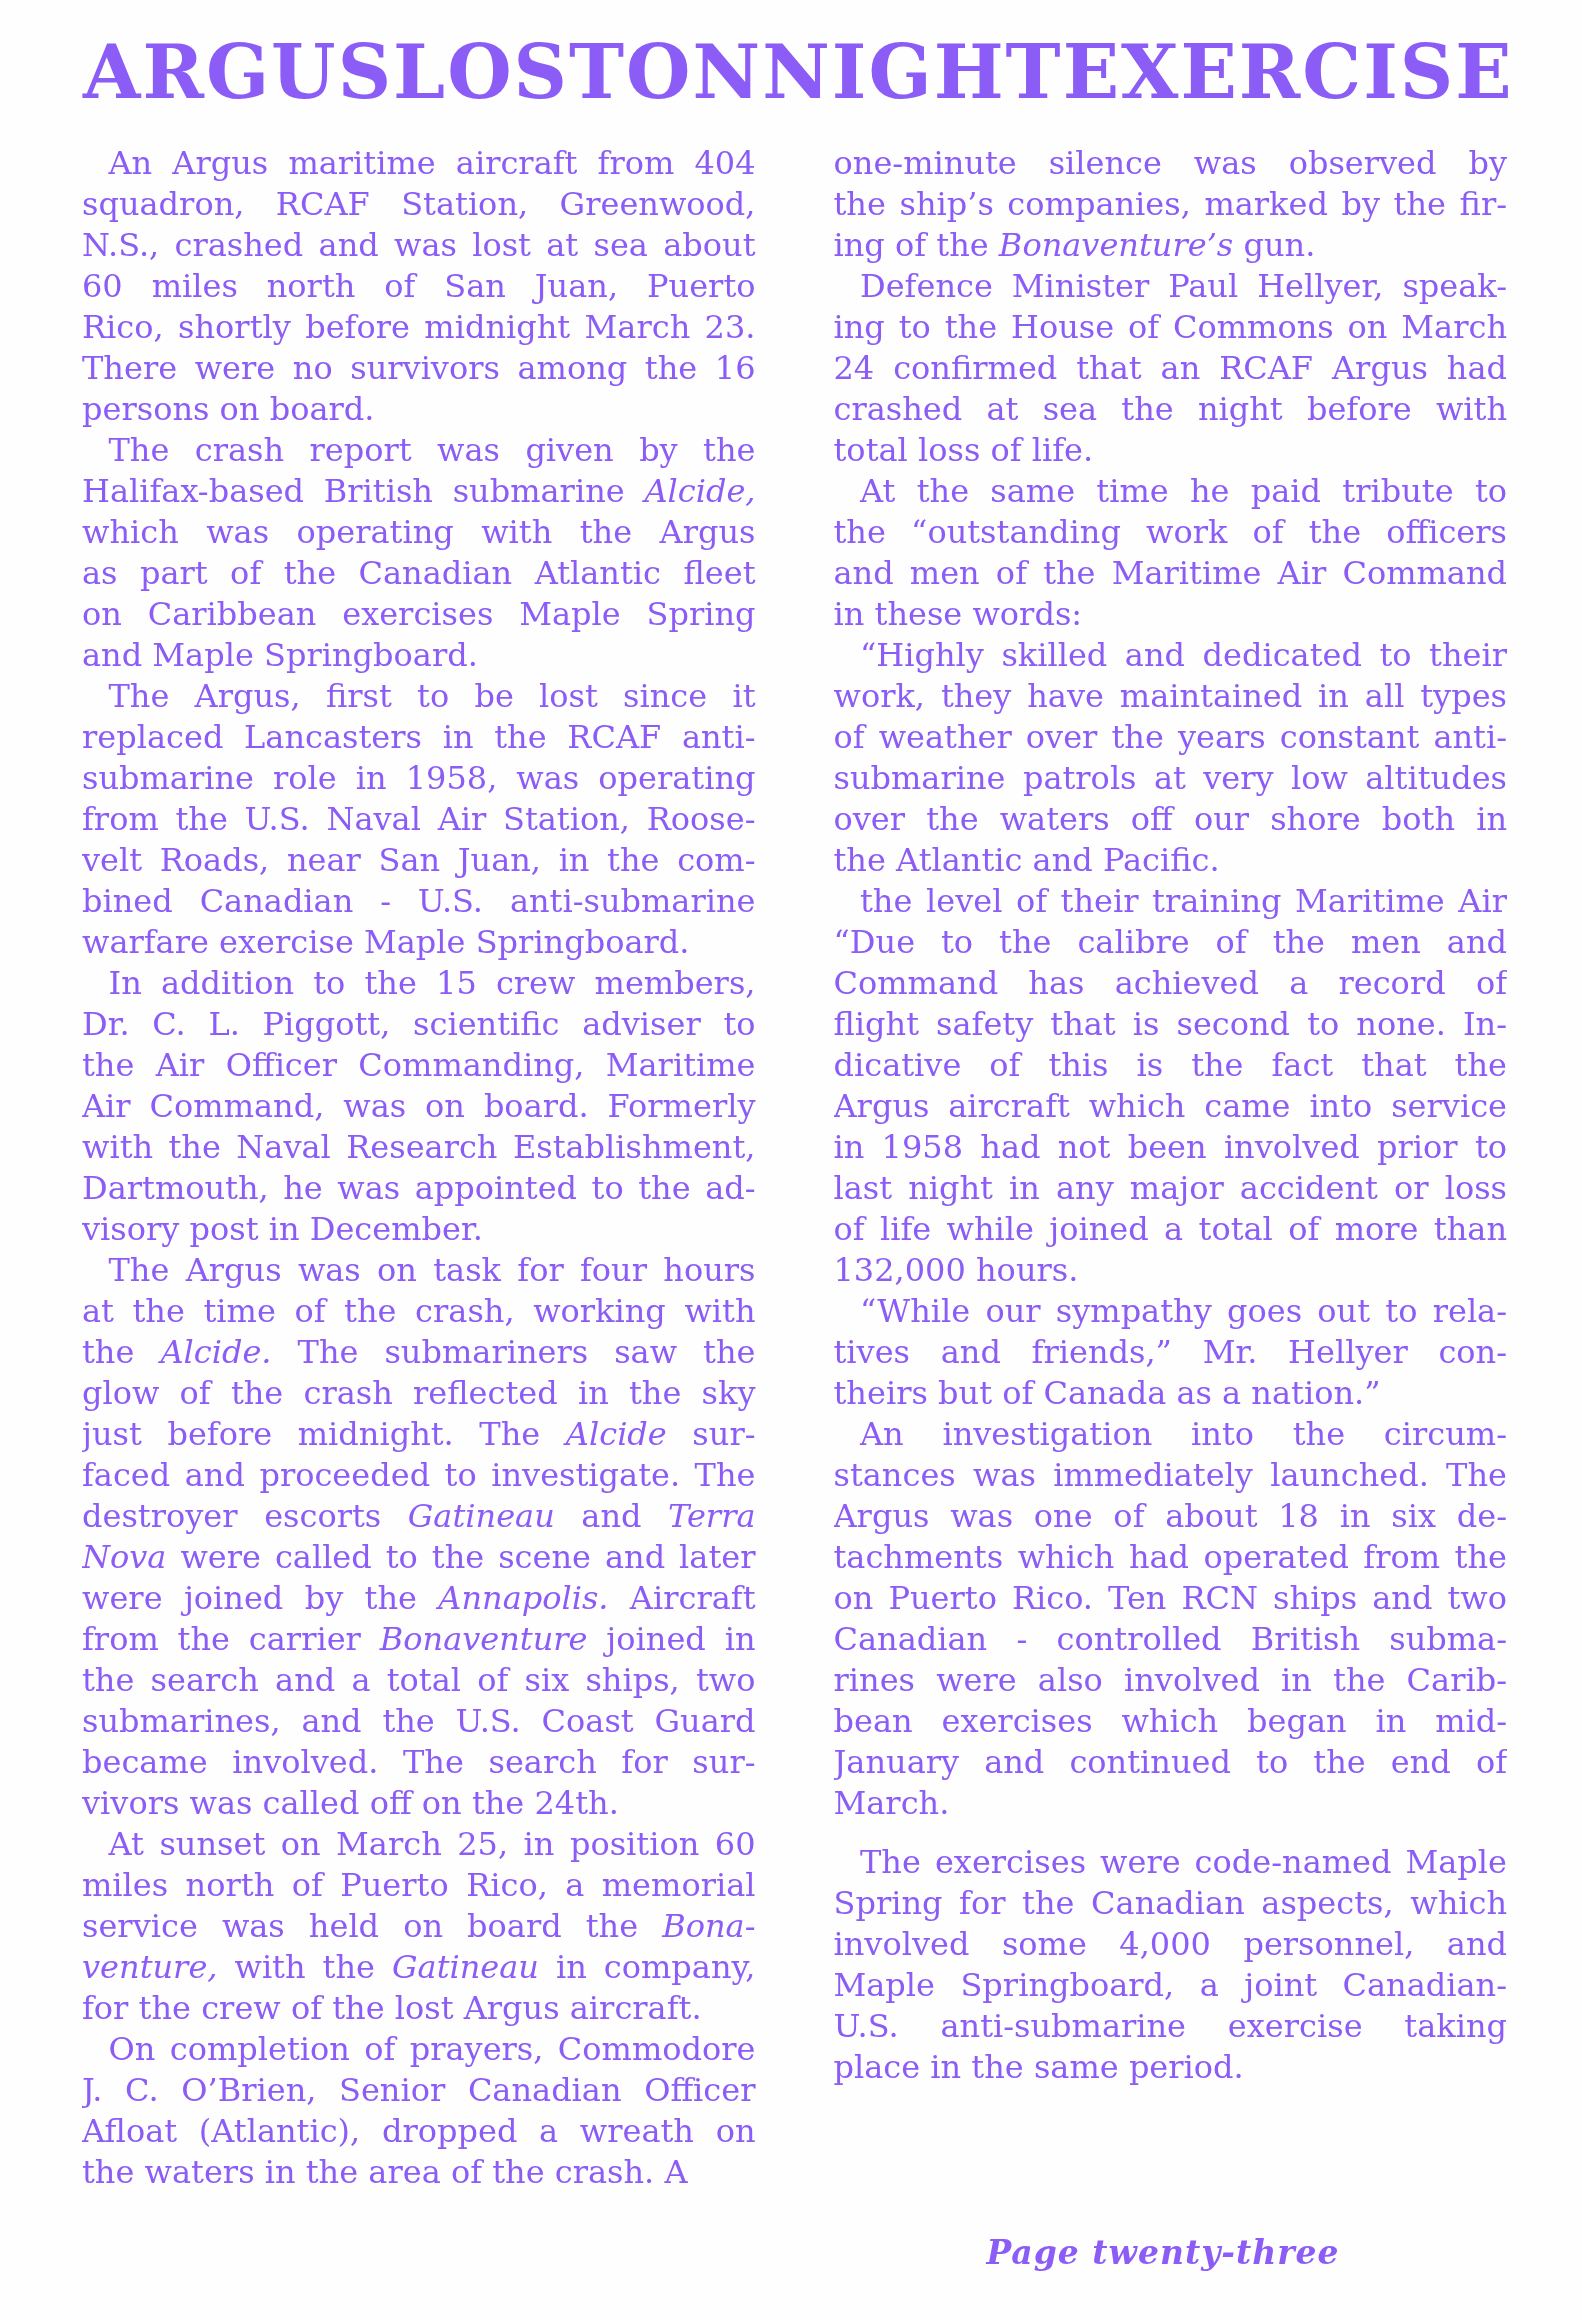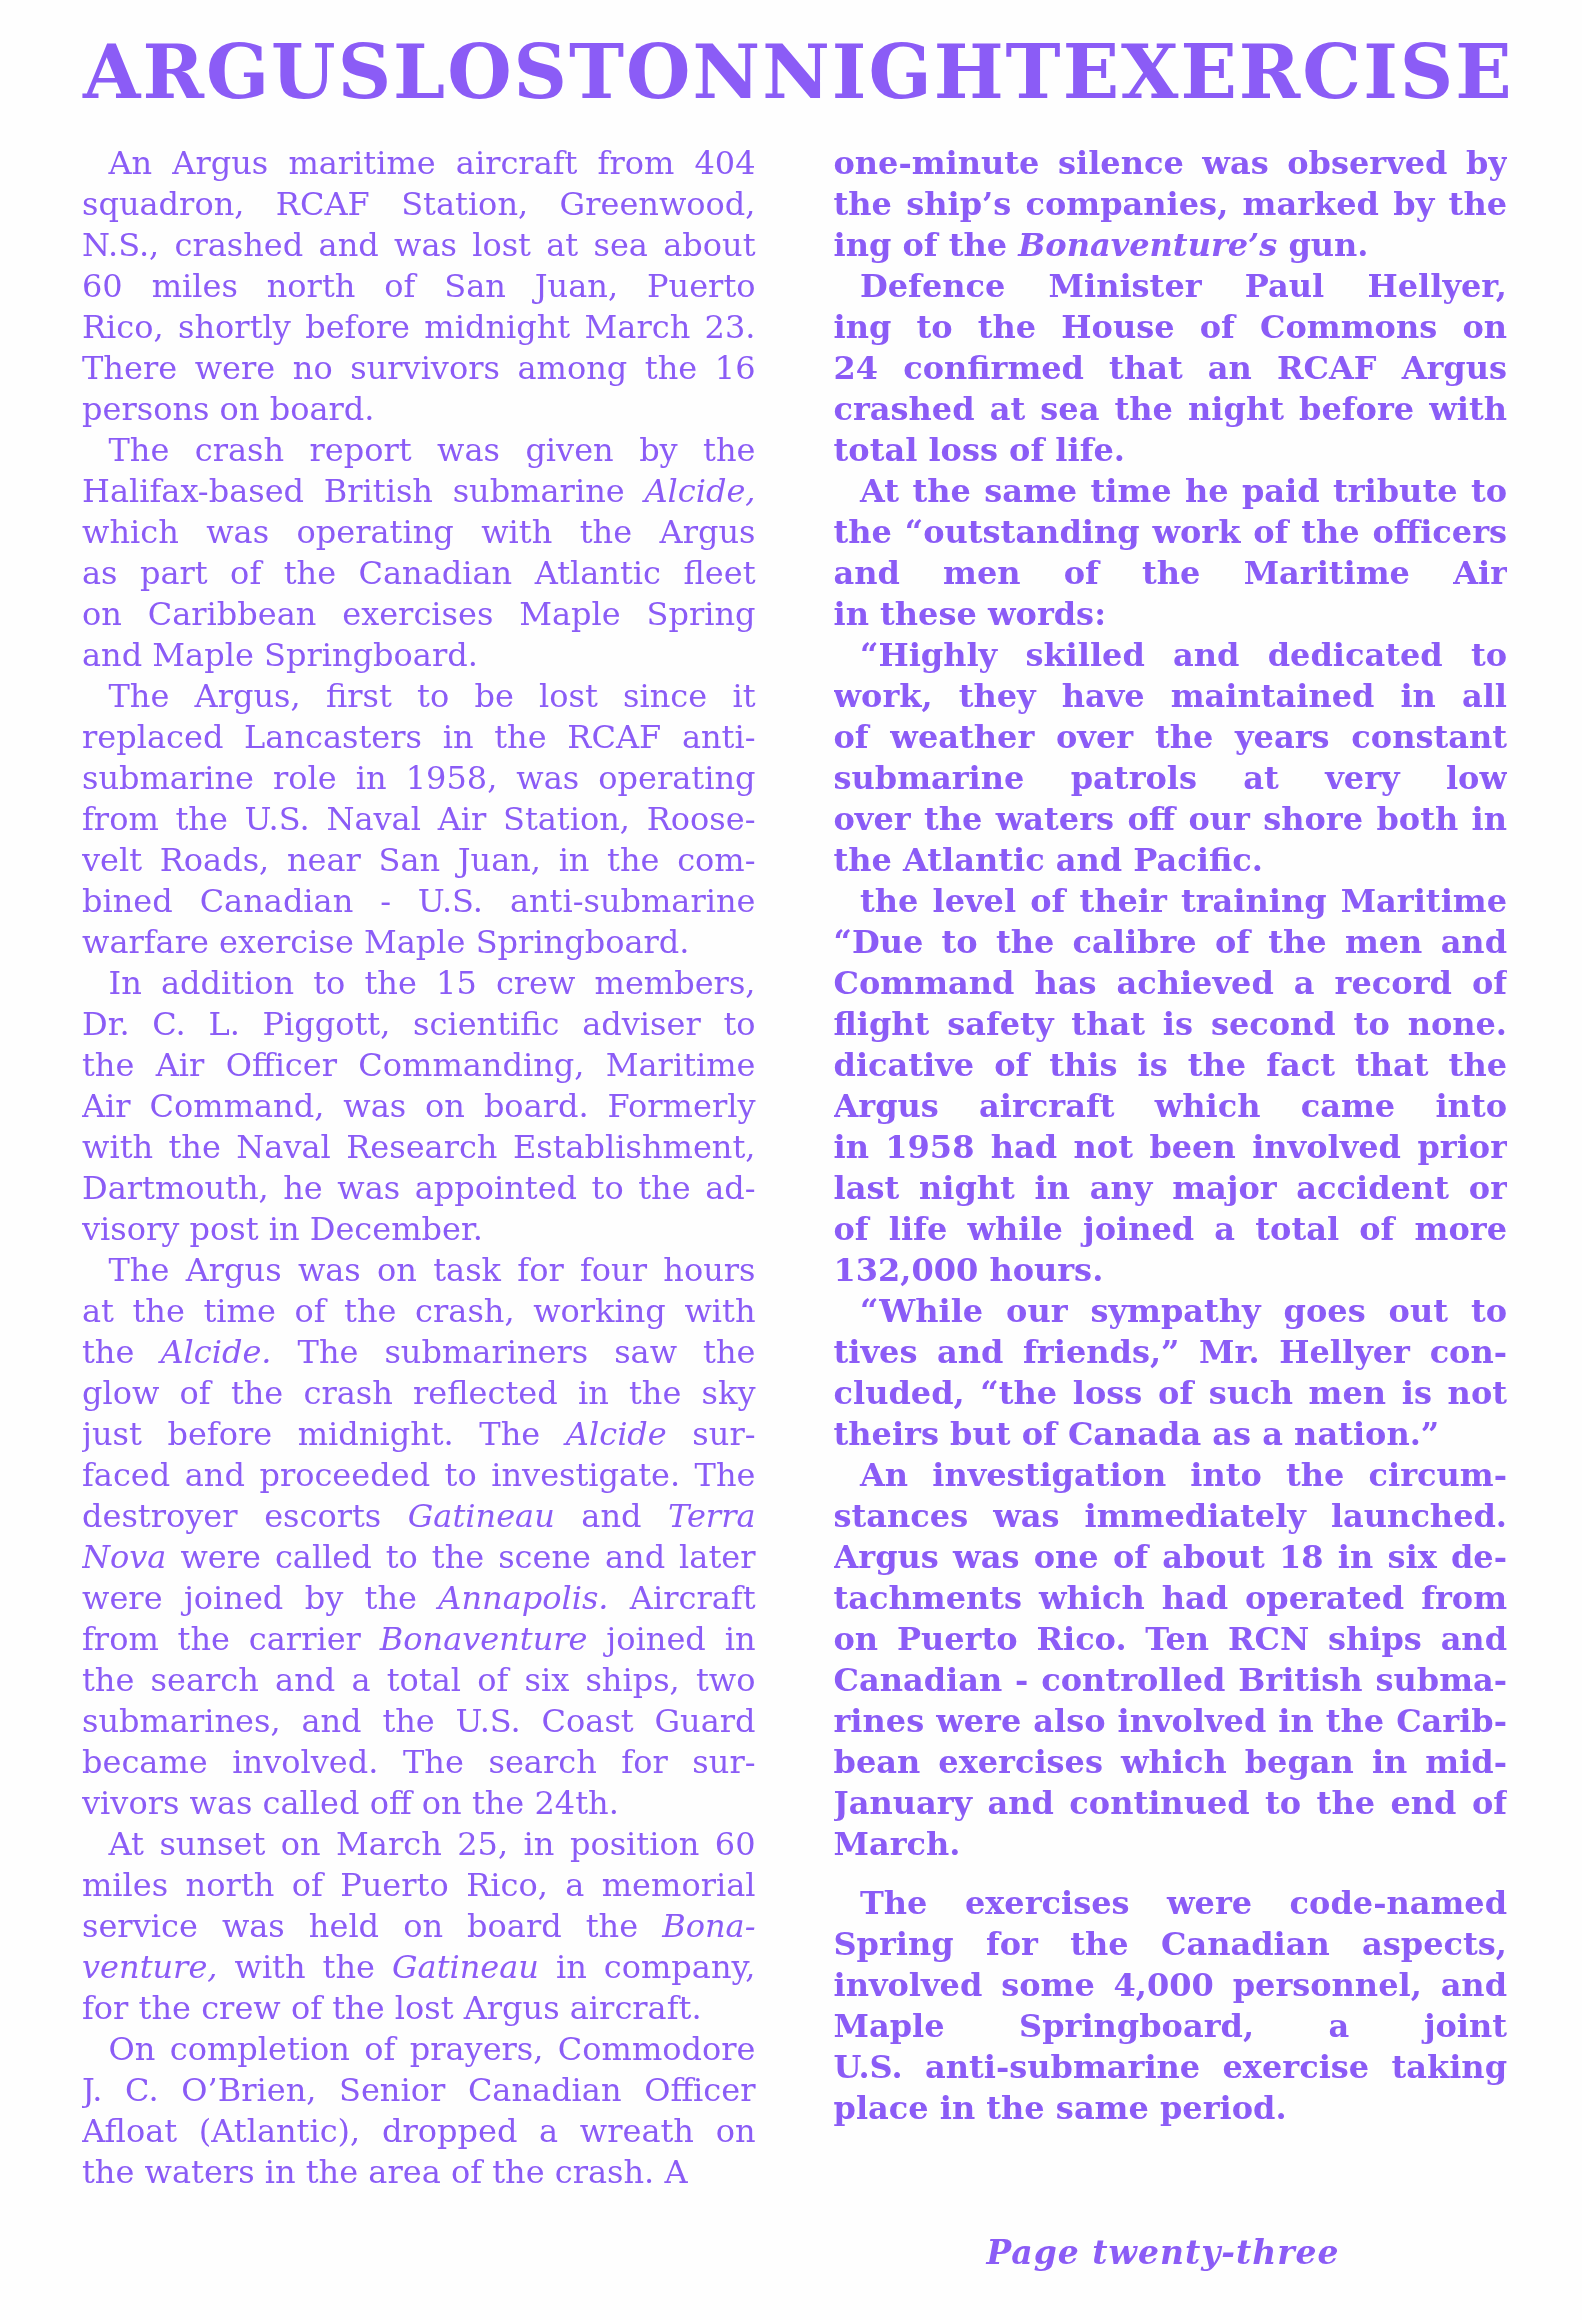--- a/index.html
+++ b/index.html
@@ -37,21 +37,21 @@
     left: 56px;
     width: 1451px;
     display: flex;
   }
   .col {
     width: 686px;
     font-size: 32px;
     line-height: 41px;
   }
   .col.left  { margin-right: 0; margin-left: 26px; }
-  .col.right { margin-left: 78px; font-weight: bold; }
+  .col.right { margin-left: 78px; }
   .para { margin: 0; }
   .para.space-before { margin-top: 17.6px; }
   .line {
     text-align: justify;
     text-align-last: justify;
     height: 41px;
     overflow: hidden;
     white-space: nowrap;
   }
   
@@ -185,21 +185,20 @@
           <div class="line">dicative of this is the fact that the</div>
           <div class="line">Argus aircraft which came into service</div>
           <div class="line">in 1958 had not been involved prior to</div>
           <div class="line">last night in any major accident or loss</div>
           <div class="line">of life while joined a total of more than</div>
           <div class="line last">132,000 hours.</div>
         </div>
         <div class="para indent">
           <div class="line">“While our sympathy goes out to rela-</div>
           <div class="line">tives and friends,” Mr. Hellyer con-</div>
-          <div class="line">cluded, “the loss of such men is not only</div>
           <div class="line last">theirs but of Canada as a nation.”</div>
         </div>
         <div class="para indent">
           <div class="line">An investigation into the circum-</div>
           <div class="line">stances was immediately launched. The</div>
           <div class="line">Argus was one of about 18 in six de-</div>
           <div class="line">tachments which had operated from the</div>
           <div class="line">on Puerto Rico. Ten RCN ships and two</div>
           <div class="line">Canadian - controlled British subma-</div>
           <div class="line">rines were also involved in the Carib-</div>

